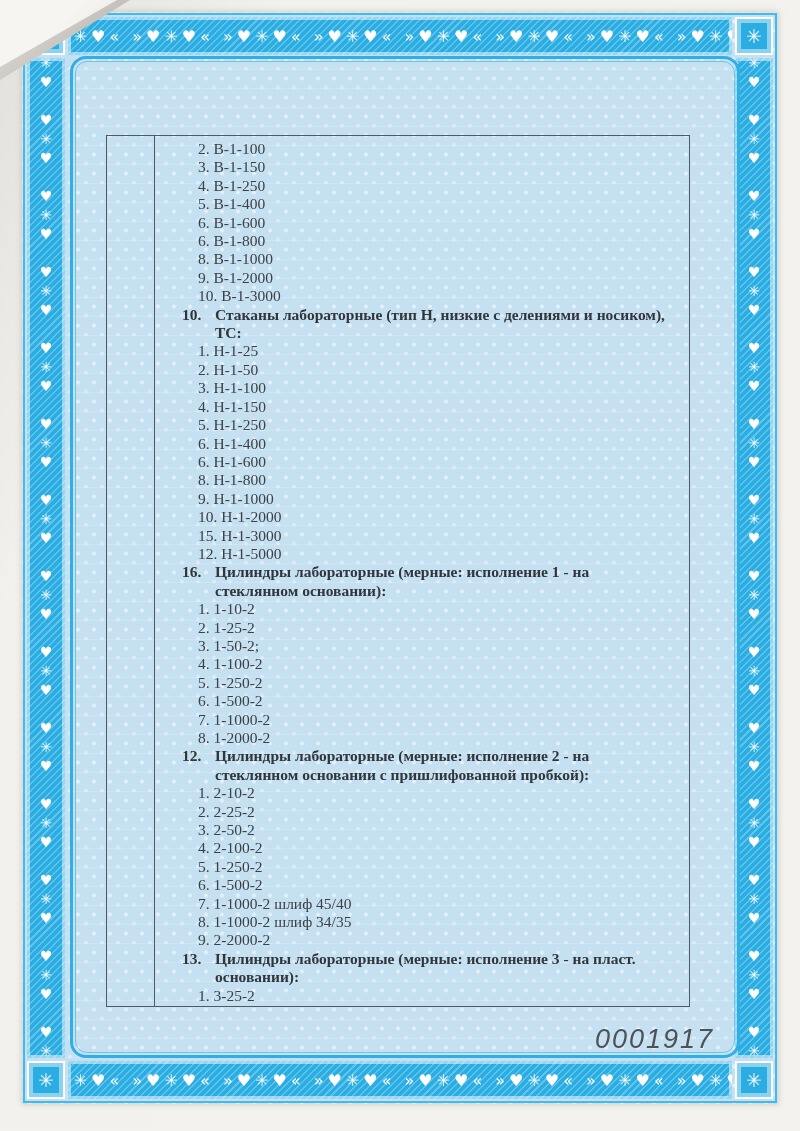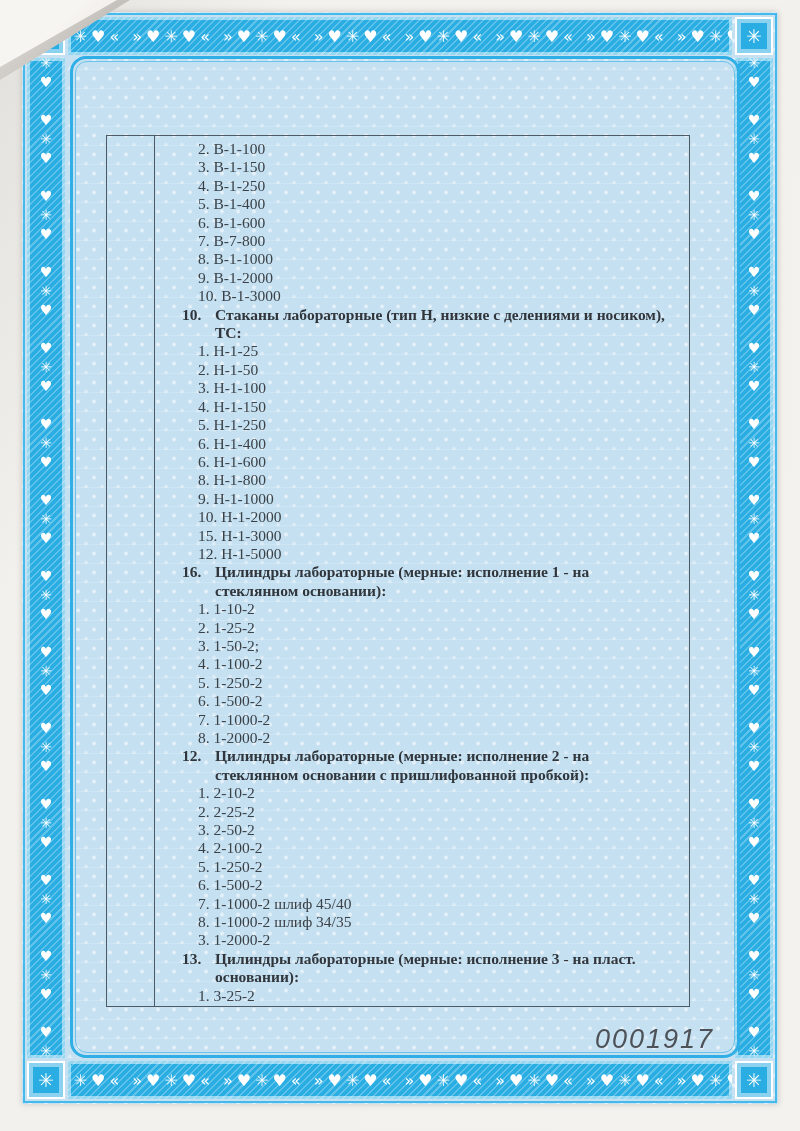--- a/index.html
+++ b/index.html
@@ -92,21 +92,21 @@
     <div class="inner-box"></div>
 
     <div class="table">
       <div class="divider"></div>
       <div class="content">
           <div class="item">2. В-1-100</div>
           <div class="item">3. В-1-150</div>
           <div class="item">4. В-1-250</div>
           <div class="item">5. В-1-400</div>
           <div class="item">6. В-1-600</div>
-          <div class="item">7. В-7-800</div>
+          <div class="item">6. В-1-800</div>
           <div class="item">8. В-1-1000</div>
           <div class="item">9. В-1-2000</div>
           <div class="item">10. В-1-3000</div>
           <div class="heading">
             <span class="hnum">10.</span>
             <span class="htext">Стаканы лабораторные (тип Н, низкие с делениями и носиком), ТС:</span>
           </div>
           <div class="item">1. Н-1-25</div>
           <div class="item">2. Н-1-50</div>
           <div class="item">3. Н-1-100</div>
@@ -136,21 +136,21 @@
             <span class="htext">Цилиндры лабораторные (мерные: исполнение 2 - на стеклянном основании с пришлифованной пробкой):</span>
           </div>
           <div class="item">1. 2-10-2</div>
           <div class="item">2. 2-25-2</div>
           <div class="item">3. 2-50-2</div>
           <div class="item">4. 2-100-2</div>
           <div class="item">5. 1-250-2</div>
           <div class="item">6. 1-500-2</div>
           <div class="item">7. 1-1000-2 шлиф 45/40</div>
           <div class="item">8. 1-1000-2 шлиф 34/35</div>
-          <div class="item">3. 1-2000-2</div>
+          <div class="item">9. 2-2000-2</div>
           <div class="heading">
             <span class="hnum">13.</span>
             <span class="htext">Цилиндры лабораторные (мерные: исполнение 3 - на пласт. основании):</span>
           </div>
           <div class="item">1. 3-25-2</div>
         </div>
     </div>
 
     <div class="serial">0001917</div>
   </div>

